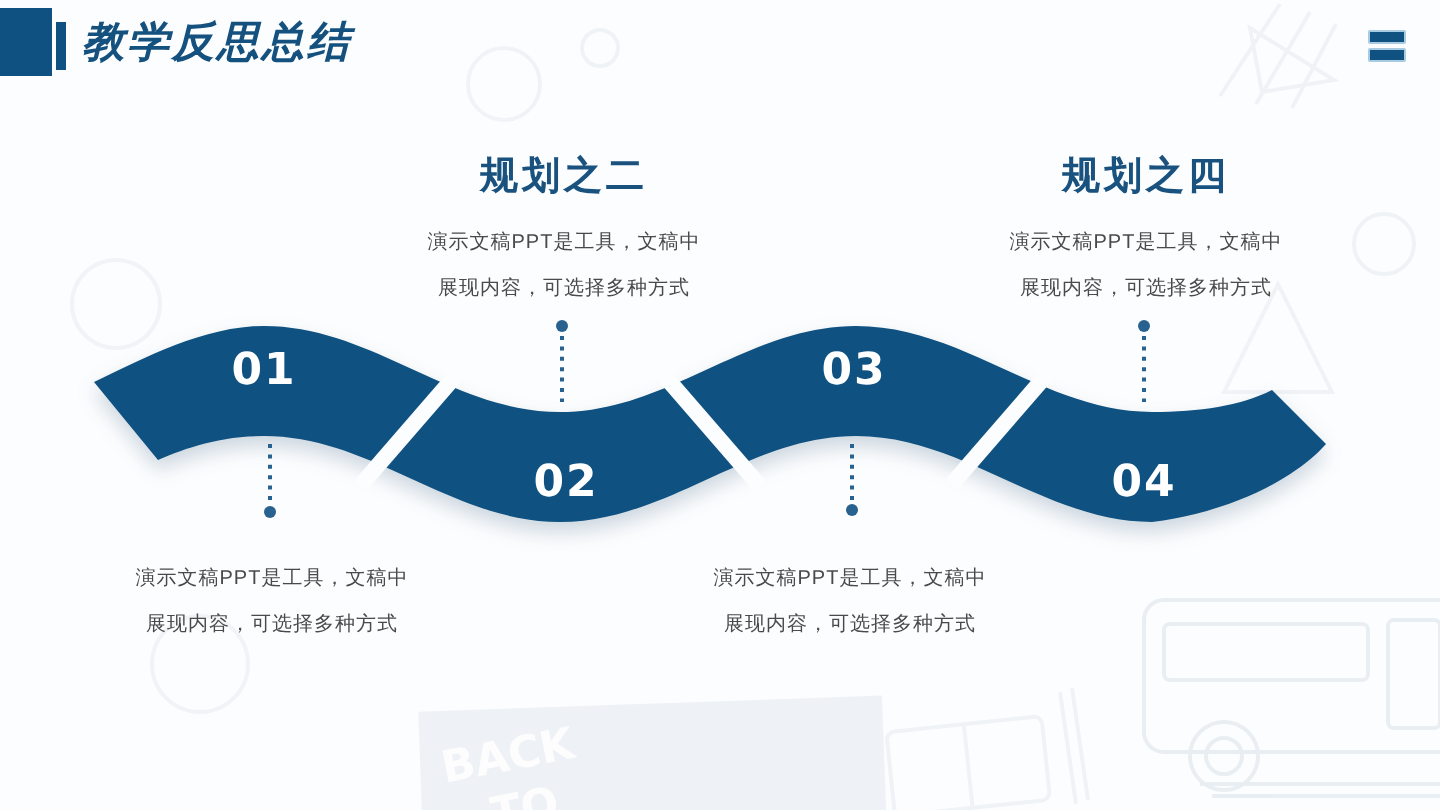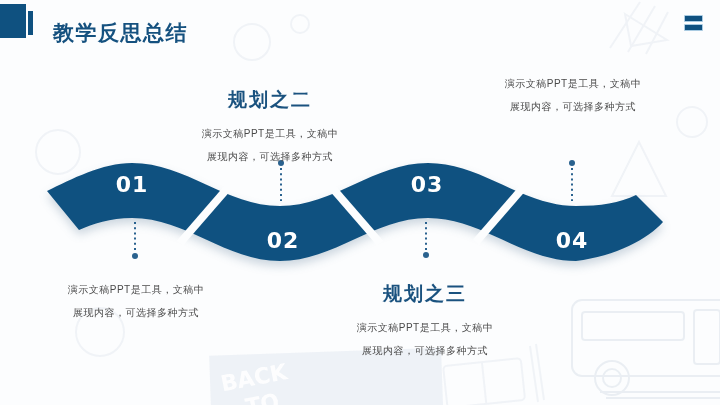--- a/index.html
+++ b/index.html
@@ -8,38 +8,38 @@
     background:#fcfdfe;
     font-family:"Liberation Sans","DejaVu Sans",sans-serif;
   }
   .stage{position:absolute;inset:0;width:720px;height:405px;}
   svg.bg{position:absolute;left:0;top:0;width:720px;height:405px;}
 
   
   .corner-square{position:absolute;left:0;top:4px;width:26px;height:34px;background:#0f5180;}
   .corner-bar{position:absolute;left:28px;top:11px;width:5px;height:24px;background:#0f5180;}
   .page-title{
-    position:absolute;left:41px;top:7px;margin:12px;
-    font-size:21px;font-weight:700;color:#15517f;letter-spacing:1.5px;
+    position:absolute;left:41px;top:7px;margin:0;
+    font-size:21px;font-weight:700;color:#15517f;letter-spacing:1.5px;font-style:italic;
   }
   .menu-icon{position:absolute;right:17px;top:15px;width:19px;}
   .menu-icon .bar{
     height:5px;background:#0f5180;border:1px solid #a9cbe2;border-radius:1px;margin-bottom:2px;
   }
 
   
   .step-block{position:absolute;width:180px;text-align:center;}
   .step-block h2{
     margin:0 0 12px 0;font-size:19px;font-weight:700;color:#1a527f;letter-spacing:2px;
   }
   .step-block p{
     margin:0 0 6px 0;font-size:10px;line-height:17px;color:#4a4a4a;letter-spacing:0.5px;
   }
   .b1{left:46px;top:281px;}
-  .b2{left:180px;top:75px;margin-top:12px;}
+  .b2{left:192px;top:75px;}
   .b3{left:335px;top:281px;}
   .b4{left:483px;top:75px;}
 
   
   .wave{fill:#0f5180;filter:drop-shadow(0 5px 5px rgba(15,60,100,0.20));}
   .gap{stroke:#fcfdfe;stroke-width:8;fill:none;}
   .num{font:700 22px "DejaVu Sans","Liberation Sans",sans-serif;fill:#ffffff;letter-spacing:1px;}
   .conn{stroke:#2a628f;stroke-width:2;stroke-dasharray:2 3.2;fill:none;}
   .dot{fill:#2a628f;}
 
@@ -138,22 +138,22 @@
   <div class="step-block b1">
     <p>演示文稿PPT是工具，文稿中</p>
     <p>展现内容，可选择多种方式</p>
   </div>
   <div class="step-block b2">
     <h2>规划之二</h2>
     <p>演示文稿PPT是工具，文稿中</p>
     <p>展现内容，可选择多种方式</p>
   </div>
   <div class="step-block b3">
-    <h2>规划之三</h2>
     <p>演示文稿PPT是工具，文稿中</p>
     <p>展现内容，可选择多种方式</p>
   </div>
   <div class="step-block b4">
+    <h2>规划之四</h2>
     <p>演示文稿PPT是工具，文稿中</p>
     <p>展现内容，可选择多种方式</p>
   </div>
 
 </div>
 
 </body></html>

